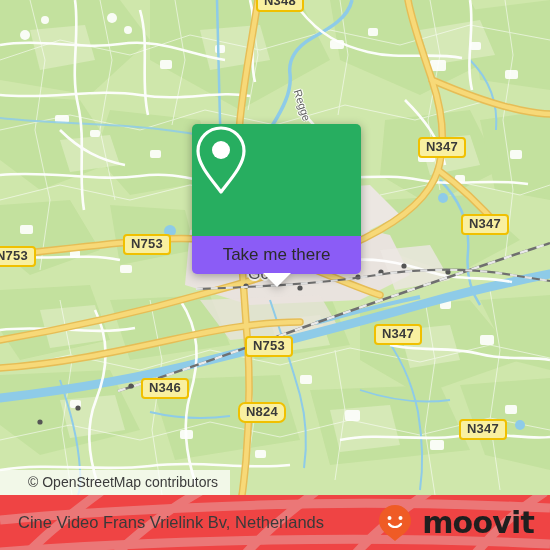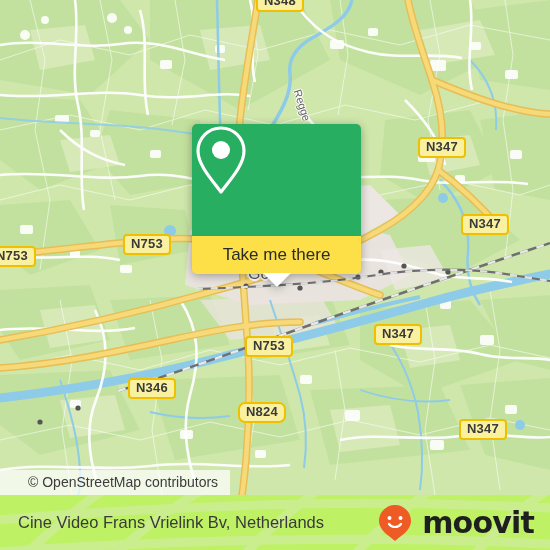--- a/index.html
+++ b/index.html
@@ -22,34 +22,34 @@
                           -1px -1px #fff,1px -1px #fff,-1px 1px #fff,1px 1px #fff;white-space:nowrap;}
   .riverlabel{position:absolute;color:#5f5f5f;font-size:11px;white-space:nowrap;
               font-family:"Liberation Sans",sans-serif;
               text-shadow:-1.2px 0 #fff,1.2px 0 #fff,0 -1.2px #fff,0 1.2px #fff;}
 
   
   .popup{position:absolute;left:192px;top:124px;width:169px;
          filter:drop-shadow(0 2px 5px rgba(0,0,0,.32));}
   .popup-top{background:#27ae60;height:112px;border-radius:5px 5px 0 0;
              display:flex;align-items:center;justify-content:center;}
-  .popup-bottom{background:#fde047;height:38px;border-radius:0 0 5px 5px;
+  .popup-bottom{background:#8b5cf6;height:38px;border-radius:0 0 5px 5px;
                 display:flex;align-items:center;justify-content:center;}
   .popup-label{color:#2b2b2b;font-size:17px;font-family:"Liberation Sans",sans-serif;}
   .popup-tail{position:absolute;left:50%;transform:translateX(-50%);top:149px;
               width:0;height:0;border-left:14px solid transparent;border-right:14px solid transparent;
               border-top:14px solid #fff;}
 
   
   .attrib{position:absolute;left:0;bottom:0;background:rgba(255,255,255,.72);
           padding:4px 12px 5px 28px;color:#3c3c3c;font-size:14px;
           font-family:"Liberation Sans",sans-serif;}
 
   
-  .footer{position:absolute;left:0;top:495px;width:550px;height:55px;background:#bef264;
+  .footer{position:absolute;left:0;top:495px;width:550px;height:55px;background:#ef4444;
           display:flex;align-items:center;overflow:hidden;}
   .footer-watermark{position:absolute;left:0;top:-495px;width:550px;height:550px;opacity:.32;}
   .footer-title{position:relative;margin-left:18px;color:#3a3a3a;font-size:16.5px;
                 font-family:"Liberation Sans",sans-serif;z-index:2;}
   .brand{position:absolute;right:16px;top:50%;transform:translateY(-50%);
          display:flex;align-items:center;z-index:2;}
   .brand-word{color:#1f1f1f;font-size:30px;font-weight:bold;letter-spacing:-.8px;
               font-family:"DejaVu Sans",sans-serif;margin-left:10px;line-height:30px;}
 </style>
 </head>
@@ -267,21 +267,21 @@
       </g>
     </svg>
 
     <div class="shield" style="left:418px;top:137px;">N347</div>
     <div class="shield" style="left:461px;top:214px;">N347</div>
     <div class="shield" style="left:374px;top:324px;">N347</div>
     <div class="shield" style="left:459px;top:419px;">N347</div>
     <div class="shield" style="left:123px;top:234px;">N753</div>
     <div class="shield" style="left:-12px;top:246px;">N753</div>
     <div class="shield" style="left:245px;top:336px;">N753</div>
-    <div class="shield" style="left:128px;top:378px;">N346</div>
+    <div class="shield" style="left:141px;top:378px;">N346</div>
     <div class="shield" style="left:238px;top:402px;border-radius:7px;">N824</div>
     <div class="shield" style="left:256px;top:-9px;">N348</div>
 
     <div class="placelabel" style="left:248px;top:265px;">Goor</div>
 
     <div class="riverlabel" style="left:303px;top:88px;transform:rotate(72deg);transform-origin:left top;">Regge</div>
 
     <div class="popup">
       <div class="popup-top">
         <svg width="58" height="72" viewBox="0 0 58 72">

